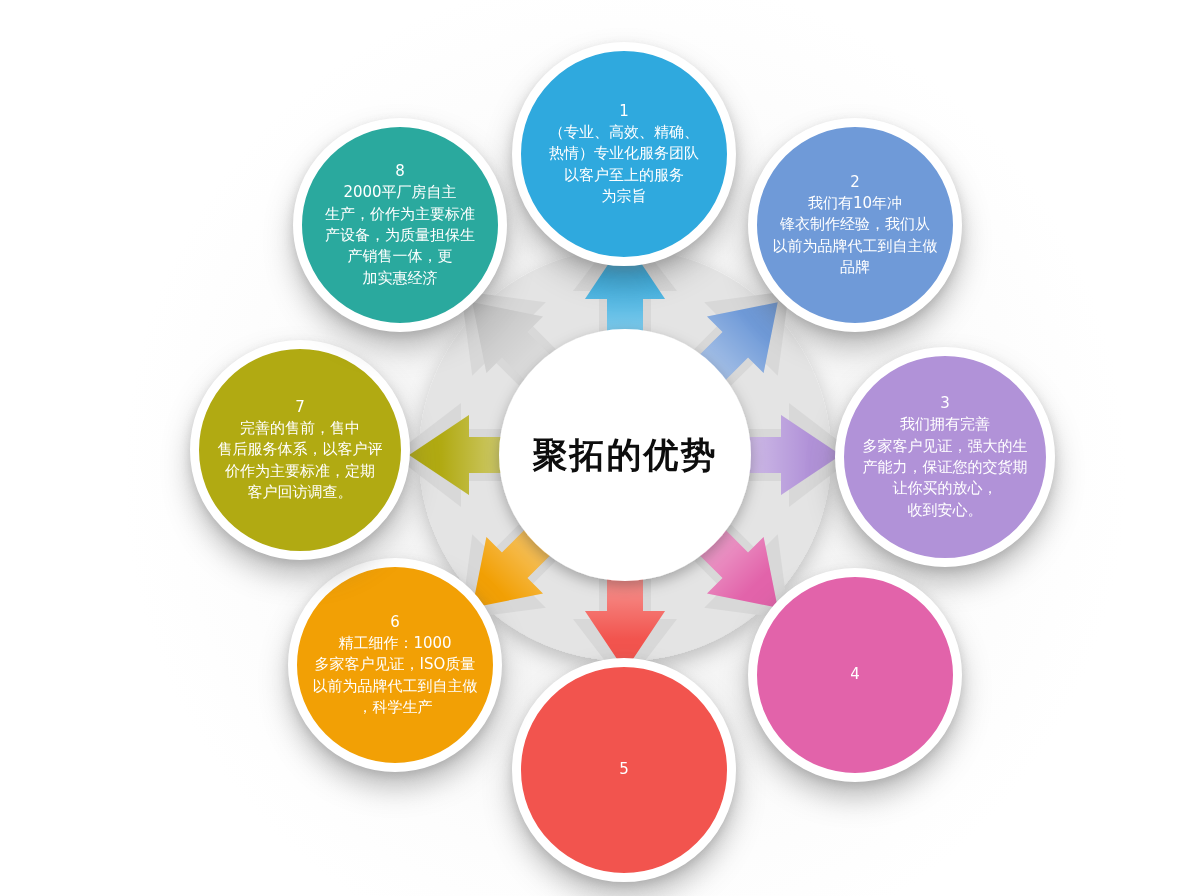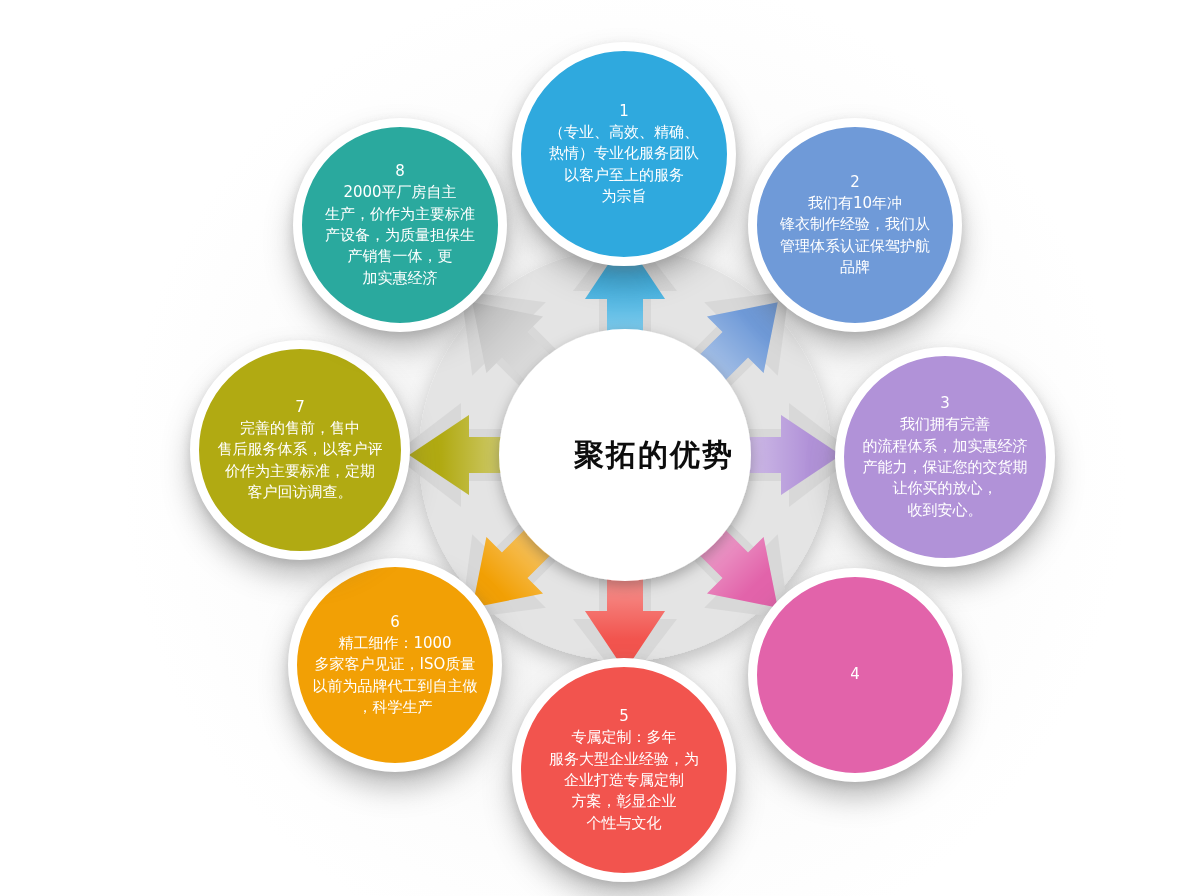--- a/index.html
+++ b/index.html
@@ -28,27 +28,26 @@
     width: 480px;
     height: 480px;
     z-index: 1;
   }
   #hub svg { display: block; width: 480px; height: 480px; }
   .center-title {
     position: absolute;
     left: 625px;
     top: 455px;
     transform: translate(-50%, -50%);
-    font-size: 30px;
+    font-size: 35px;
     font-weight: 800;
     color: #0d0d0d;
     letter-spacing: 2px;
     z-index: 3;
     white-space: nowrap;
-    margin-left: 29px;
   }
   .bubble {
     position: absolute;
     box-sizing: border-box;
     border-radius: 50%;
     border: 9px solid #ffffff;
     box-shadow: 0 16px 28px rgba(90,90,90,0.38), 0 4px 10px rgba(120,120,120,0.25);
     color: #ffffff;
     display: flex;
     flex-direction: column;
@@ -151,44 +150,39 @@
     <div class="txt">（专业、高效、精确、
 热情）专业化服务团队
 以客户至上的服务
 为宗旨</div>
   </div>
 
   <div class="bubble pos2" style="background: rgb(111, 154, 216);">
     <div class="num">2</div>
     <div class="txt">我们有10年冲
 锋衣制作经验，我们从
-管理体系认证保驾护航
+以前为品牌代工到自主做
 品牌</div>
   </div>
 
   <div class="bubble pos3" style="background: rgb(177, 146, 216);">
     <div class="num">3</div>
     <div class="txt">我们拥有完善
-的流程体系，加实惠经济
+多家客户见证，强大的生
 产能力，保证您的交货期
 让你买的放心，
 收到安心。</div>
   </div>
 
   <div class="bubble pos4" style="background: rgb(226, 99, 170);">
     <div class="num">4</div>
   </div>
 
   <div class="bubble pos5" style="background: rgb(242, 84, 78);">
     <div class="num">5</div>
-    <div class="txt">专属定制：多年
-服务大型企业经验，为
-企业打造专属定制
-方案，彰显企业
-个性与文化</div>
   </div>
 
   <div class="bubble pos6" style="background: rgb(242, 160, 5);">
     <div class="num">6</div>
     <div class="txt">精工细作：1000
 多家客户见证，ISO质量
 以前为品牌代工到自主做
 ，科学生产</div>
   </div>
 

